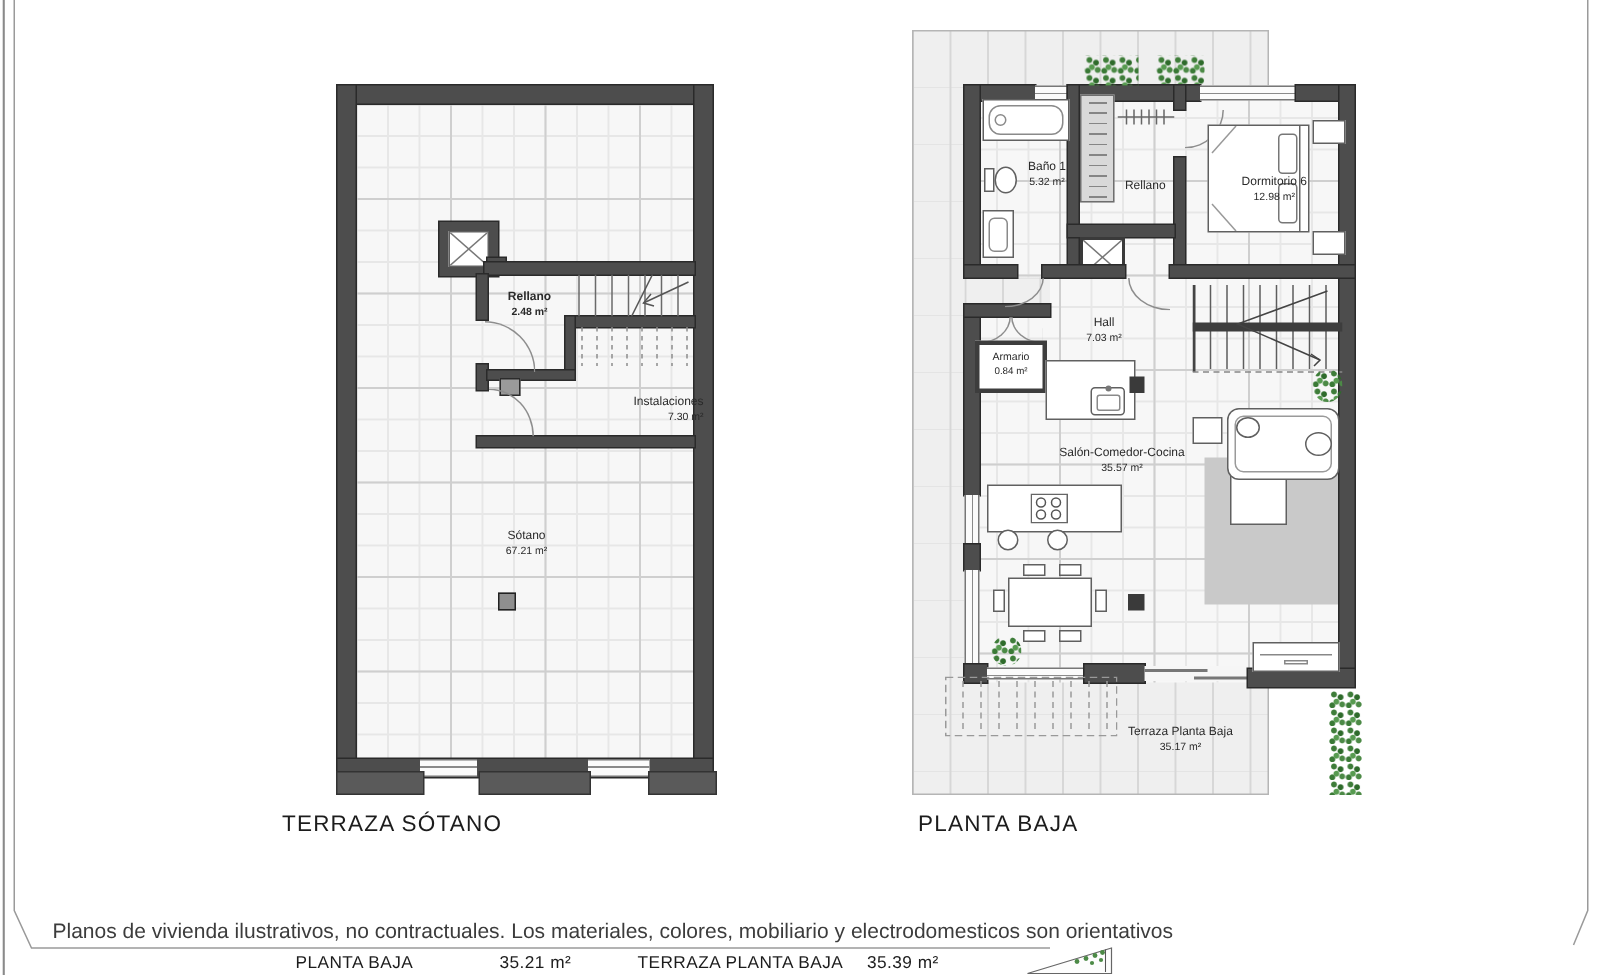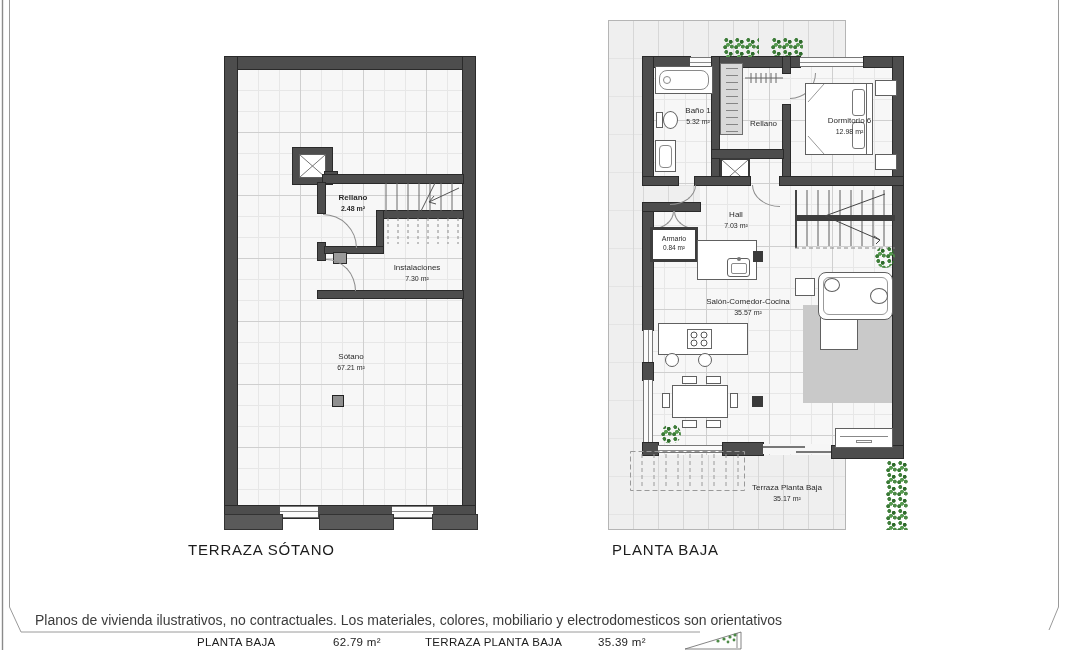--- a/index.html
+++ b/index.html
@@ -120,21 +120,21 @@
 
   <div class="arc tr" style="left:98px;top:157px;width:34px;height:34px;"></div>
   <div class="arc tr" style="left:101px;top:202px;width:30px;height:32px;"></div>
 
   <div class="abs" style="left:107px;top:338px;width:12px;height:12px;background:#8f8f8f;border:1px solid #222;"></div>
 
   <div class="lbl" style="left:95px;top:136px;width:66px;font-weight:bold;">
     <span class="nm">Rellano</span>
     <span class="ar">2.48 m²</span>
   </div>
-  <div class="lbl" style="left:150px;top:206px;width:84px;">
+  <div class="lbl" style="left:160px;top:206px;width:84px;text-align:right;">
     <span class="nm">Instalaciones</span>
     <span class="ar">7.30 m²</span>
   </div>
   <div class="lbl" style="left:92px;top:295px;width:68px;">
     <span class="nm">Sótano</span>
     <span class="ar">67.21 m²</span>
   </div>
 </div>
 <div class="plan-title" style="left:188px;top:541px;">TERRAZA SÓTANO</div>
 
@@ -336,23 +336,23 @@
   <div class="lbl" style="left:128px;top:463px;width:102px;">
     <span class="nm">Terraza Planta Baja</span>
     <span class="ar">35.17 m²</span>
   </div>
 </div>
 <div class="plan-title" style="left:612px;top:541px;">PLANTA BAJA</div>
 
 <div class="footer-disclaimer" style="left:35px;top:612px;">Planos de vivienda ilustrativos, no contractuales. Los materiales, colores, mobiliario y electrodomesticos son orientativos</div>
 
 <div class="summary-item" style="left:197px;top:636px;">PLANTA BAJA</div>
-<div class="summary-item" style="left:333px;top:636px;">62.79 m²</div>
+<div class="summary-item" style="left:333px;top:636px;">35.21 m²</div>
 <div class="summary-item" style="left:425px;top:636px;">TERRAZA PLANTA BAJA</div>
-<div class="summary-item" style="left:598px;top:636px;">35.39 m²</div>
+<div class="summary-item" style="left:578px;top:636px;">35.39 m²</div>
 
 <svg class="abs" style="left:684px;top:631px;" width="58" height="19" viewBox="0 0 58 19">
   <path d="M1,18 L57,1 L57,18 Z" fill="#fdfdfd" stroke="#666" stroke-width="0.8"></path>
   <g fill="#4c8a46">
       <circle cx="34" cy="10" r="1.6"></circle>
       <circle cx="40" cy="8" r="1.6"></circle>
       <circle cx="46" cy="6" r="1.6"></circle>
       <circle cx="51" cy="4" r="1.6"></circle>
       <circle cx="44" cy="11" r="1.4"></circle>
       <circle cx="50" cy="9" r="1.4"></circle>

